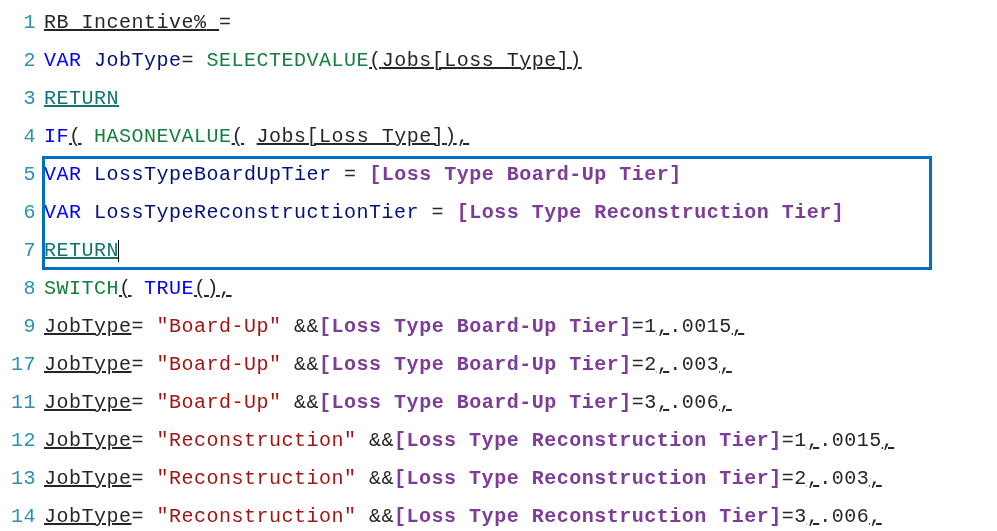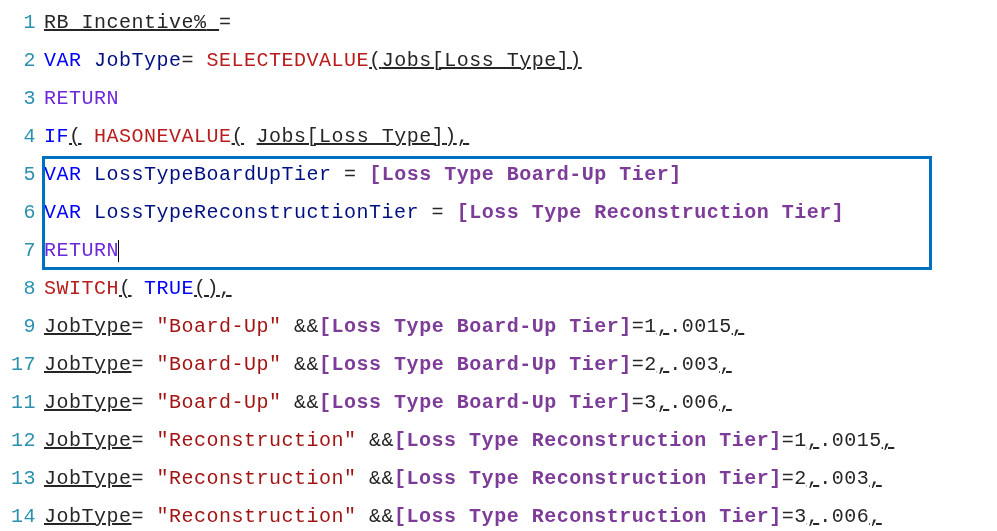--- a/index.html
+++ b/index.html
@@ -35,22 +35,22 @@
     .highlight-box {
       border: 3px solid #0070c0;
       margin-left: 34px;
       margin-top: -114px;
       height: 114px;
       width: 890px;
       position: absolute;
       pointer-events: none;
     }
     .kw-var { color: #0000ff; text-align: center; }
-    .kw-return { color: #6d28d9; }
-    .kw-func { color: #b91c1c; }
+    .kw-return { color: #0f766e; text-decoration: underline; }
+    .kw-func { color: #15803d; }
     .kw-true { color: #0000ff; }
     .kw-if { color: #0000ff; }
     .var-name { color: #001080; }
     .bracket-ref { color: #7d3c98; font-weight: bold; }
     .str-lit { color: #a31515; }
     .num-lit { color: #262626; }
     .op { color: #262626; }
     .plain { color: #262626; text-decoration: underline; }
     .cursor-mark {
       border-right: 1px solid #000;

